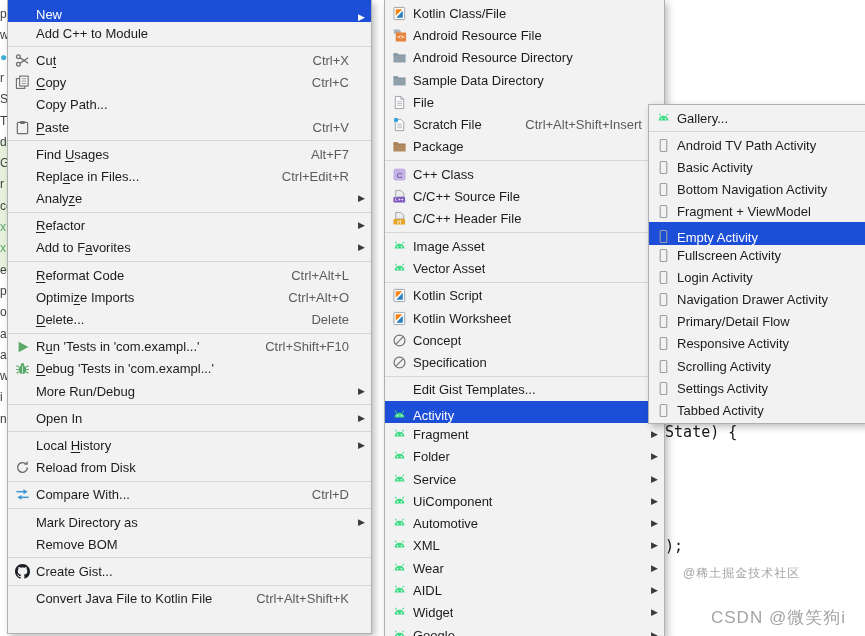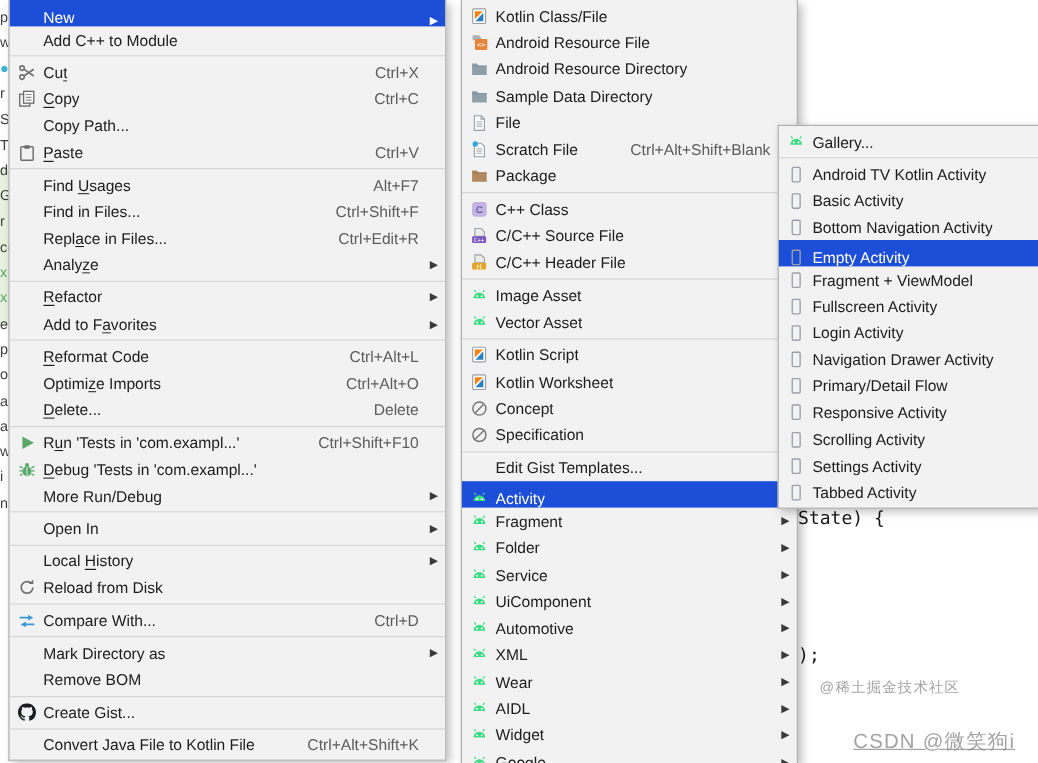--- a/index.html
+++ b/index.html
@@ -34,21 +34,21 @@
 </head>
 <body>
 
 <div id="screen">
 
   <div class="code" style="left:647px;top:423px;">ceState) {</div>
   <div class="code" style="left:647px;top:472px;">;</div>
   <div class="code" style="left:647px;top:537px;"><span class="param">nt</span><span>);</span></div>
 
   <div class="wm" style="left:683px;top:565px;font-size:12px;">@稀土掘金技术社区</div>
-  <div class="wm" style="left:711px;top:606px;font-size:17px;text-decoration:underline;">CSDN @微笑狗i</div>
+  <div class="wm" style="left:711px;top:606px;font-size:17px;">CSDN @微笑狗i</div>
 
   <div id="edge-strip">
     <div class="hl"></div>
   <div class="eg" style="top: 8px;">p</div>
       <div class="eg" style="top: 29.3px;">w</div>
       <div class="eg" style="top: 50.6px; color: rgb(59, 179, 214);">●</div>
       <div class="eg" style="top: 71.9px;">r</div>
       <div class="eg" style="top: 93.2px;">S</div>
       <div class="eg" style="top: 114.5px;">T</div>
       <div class="eg" style="top: 135.8px;">d</div>
@@ -126,26 +126,20 @@
       </div>
       <div class="msep"></div>
       <div class="mi">
         <span class="ic"></span>
         <span class="lb">Find <span class="u">U</span>sages</span>
         <span class="sc">Alt+F7</span>
         <span class="ar"></span>
       </div>
       <div class="mi">
         <span class="ic"></span>
-        <span class="lb">Find in Files...</span>
-        <span class="sc">Ctrl+Shift+F</span>
-        <span class="ar"></span>
-      </div>
-      <div class="mi">
-        <span class="ic"></span>
         <span class="lb">Repl<span class="u">a</span>ce in Files...</span>
         <span class="sc">Ctrl+Edit+R</span>
         <span class="ar"></span>
       </div>
       <div class="mi">
         <span class="ic"></span>
         <span class="lb">Analy<span class="u">z</span>e</span>
         <span class="sc"></span>
         <span class="ar">▶</span>
       </div>
@@ -345,21 +339,21 @@
       </div>
       <div class="mi">
         <span class="ic">
           <svg width="15" height="15" viewBox="0 0 16 16">
             <path d="M3.5 2.5 h6 l3 3 v9 h-9 Z" fill="#fbfbfb" stroke="#9aa0a6"></path>
             <path d="M5.5 7.5h5M5.5 9.5h5M5.5 11.5h5" stroke="#b3babe" stroke-width="1"></path>
             <circle cx="4.3" cy="3.2" r="2.4" fill="#35a4e0"></circle>
           </svg>
         </span>
         <span class="lb">Scratch File</span>
-        <span class="sc">Ctrl+Alt+Shift+Blank</span>
+        <span class="sc">Ctrl+Alt+Shift+Insert</span>
         <span class="ar"></span>
       </div>
       <div class="mi">
         <span class="ic">
           <svg width="15" height="15" viewBox="0 0 16 16">
             <path d="M1.5 3.2 h4.3 l1.6 1.9 h7.1 v8.2 h-13 Z" fill="#b28a5f"></path>
             <path d="M1.5 5.4 h13" stroke="#9a7550" stroke-width="0.8"></path>
           </svg>
         </span>
         <span class="lb">Package</span>
@@ -641,21 +635,21 @@
         <span class="sc"></span>
         <span class="ar"></span>
       </div>
       <div class="msep"></div>
       <div class="mi">
         <span class="ic">
           <svg width="15" height="15" viewBox="0 0 16 16" fill="none" stroke="#9aa0a6" stroke-width="1.2">
             <rect x="4.5" y="1.6" width="7" height="12.8" rx="1"></rect>
           </svg>
         </span>
-        <span class="lb">Android TV Kotlin Activity</span>
+        <span class="lb">Android TV Path Activity</span>
         <span class="sc"></span>
         <span class="ar"></span>
       </div>
       <div class="mi">
         <span class="ic">
           <svg width="15" height="15" viewBox="0 0 16 16" fill="none" stroke="#9aa0a6" stroke-width="1.2">
             <rect x="4.5" y="1.6" width="7" height="12.8" rx="1"></rect>
           </svg>
         </span>
         <span class="lb">Basic Activity</span>
@@ -665,37 +659,37 @@
       <div class="mi">
         <span class="ic">
           <svg width="15" height="15" viewBox="0 0 16 16" fill="none" stroke="#9aa0a6" stroke-width="1.2">
             <rect x="4.5" y="1.6" width="7" height="12.8" rx="1"></rect>
           </svg>
         </span>
         <span class="lb">Bottom Navigation Activity</span>
         <span class="sc"></span>
         <span class="ar"></span>
       </div>
+      <div class="mi">
+        <span class="ic">
+          <svg width="15" height="15" viewBox="0 0 16 16" fill="none" stroke="#9aa0a6" stroke-width="1.2">
+            <rect x="4.5" y="1.6" width="7" height="12.8" rx="1"></rect>
+          </svg>
+        </span>
+        <span class="lb">Fragment + ViewModel</span>
+        <span class="sc"></span>
+        <span class="ar"></span>
+      </div>
       <div class="mi sel">
         <span class="ic">
           <svg width="15" height="15" viewBox="0 0 16 16" fill="none" stroke="#9aa0a6" stroke-width="1.2">
             <rect x="4.5" y="1.6" width="7" height="12.8" rx="1"></rect>
           </svg>
         </span>
         <span class="lb">Empty Activity</span>
-        <span class="sc"></span>
-        <span class="ar"></span>
-      </div>
-      <div class="mi">
-        <span class="ic">
-          <svg width="15" height="15" viewBox="0 0 16 16" fill="none" stroke="#9aa0a6" stroke-width="1.2">
-            <rect x="4.5" y="1.6" width="7" height="12.8" rx="1"></rect>
-          </svg>
-        </span>
-        <span class="lb">Fragment + ViewModel</span>
         <span class="sc"></span>
         <span class="ar"></span>
       </div>
       <div class="mi">
         <span class="ic">
           <svg width="15" height="15" viewBox="0 0 16 16" fill="none" stroke="#9aa0a6" stroke-width="1.2">
             <rect x="4.5" y="1.6" width="7" height="12.8" rx="1"></rect>
           </svg>
         </span>
         <span class="lb">Fullscreen Activity</span>

